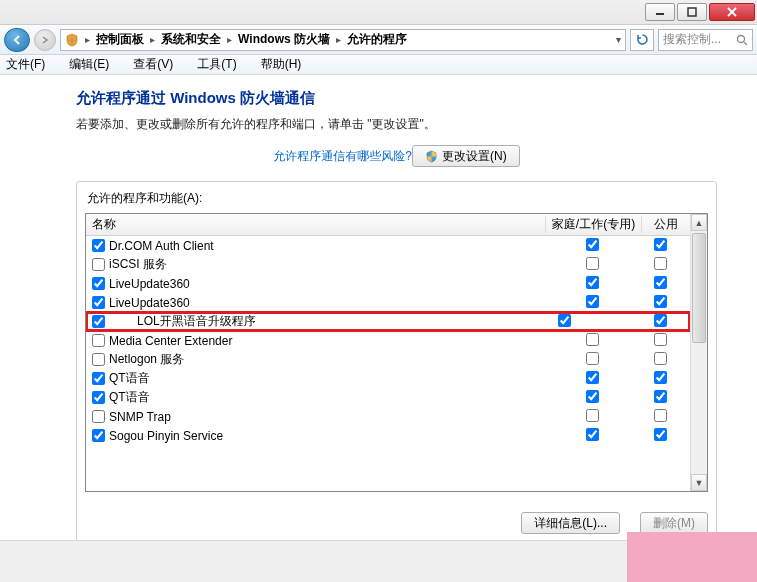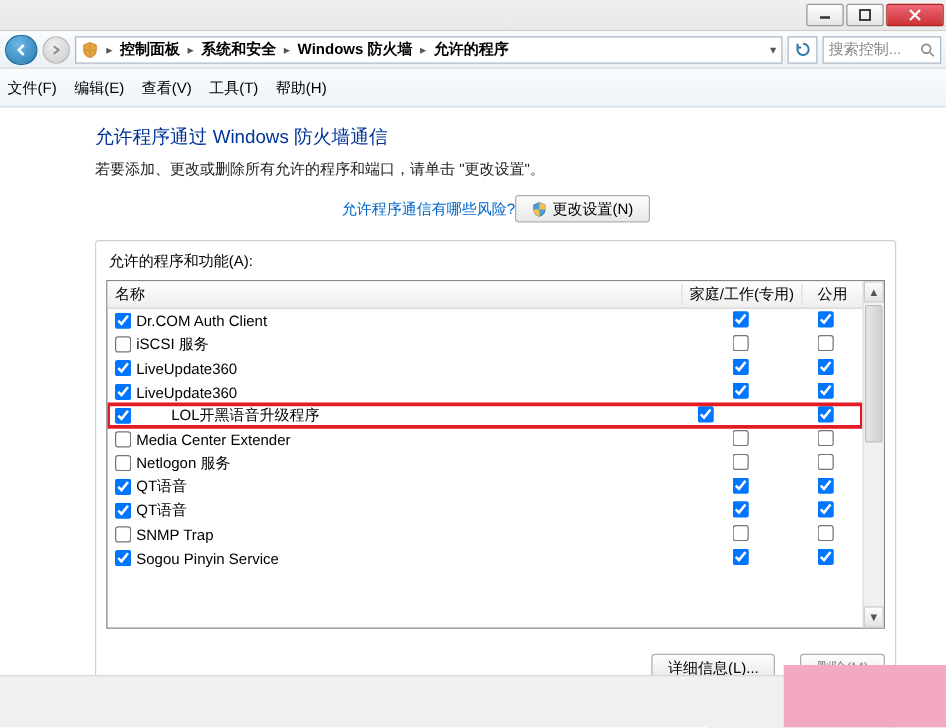--- a/index.html
+++ b/index.html
@@ -18,26 +18,26 @@
 .addr { flex: 1; height: 22px; border: 1px solid #aab8c8; background: #fff; display: flex; align-items: center; padding: 0 4px; font-size: 12px; gap: 6px; overflow:hidden; }
 .addr .shield { width:14px; height:14px; display:inline-block; }
 .addr .crumb { cursor: pointer; font-weight: bold; }
 .addr .sep { color: #555; font-size: 10px; }
 .addr-drop { padding-left:8px; color:#555; font-size:10px; }
 .refresh { width: 24px; height: 22px; border: 1px solid #aab8c8; background: #fff; display: flex; align-items: center; justify-content: center; color: #2a7ab0; font-size:12px; cursor:pointer;}
 .search { width: 95px; height: 22px; border: 1px solid #aab8c8; background: #fff; font-size: 12px; padding: 0 4px; color: #888; display:flex; align-items:center; gap:4px; }
 .search svg { flex-shrink:0; }
 
 
-.menubar { height: 31px; background: linear-gradient(#f8fbfe,#eff4fa); border-bottom: 1px solid #d0d8e0; display: flex; align-items: center; padding: 0 6px; font-size: 12px; gap: 14px; }
+.menubar { height: 20px; background: linear-gradient(#f8fbfe,#eff4fa); border-bottom: 1px solid #d0d8e0; display: flex; align-items: center; padding: 0 6px; font-size: 12px; gap: 24px; }
 .menubar span { cursor: pointer; }
 
 
 .content { padding: 14px 40px 0 76px; }
-h1 { color: #003399; font-size: 15px; font-weight: normal; margin-bottom: 8px; }
+h1 { color: #003399; font-size: 15px; font-weight: bold; margin-bottom: 8px; }
 .desc { font-size: 12px; margin-bottom: 12px; color: #222; }
 .row-top { display: flex; justify-content: center; align-items: center; margin-bottom: 14px; }
 a.link { color: #0066cc; font-size: 12px; text-decoration: none; cursor:pointer;}
 .btn { font-size: 12px; padding: 2px 12px; border: 1px solid #adadad; border-radius: 3px; background: linear-gradient(#fdfdfd,#e8e8e8); cursor: pointer; display: inline-flex; align-items: center; gap: 4px; height:22px; }
 .btn.disabled { color: #888; }
 .shield-ico { width: 13px; height: 13px; display:inline-block; }
 
 
 .group { border: 1px solid #d0d0d0; border-radius: 3px; padding: 8px; margin-bottom: 10px; }
 .group-title { font-size: 12px; margin-bottom: 6px; padding-left: 2px; }

